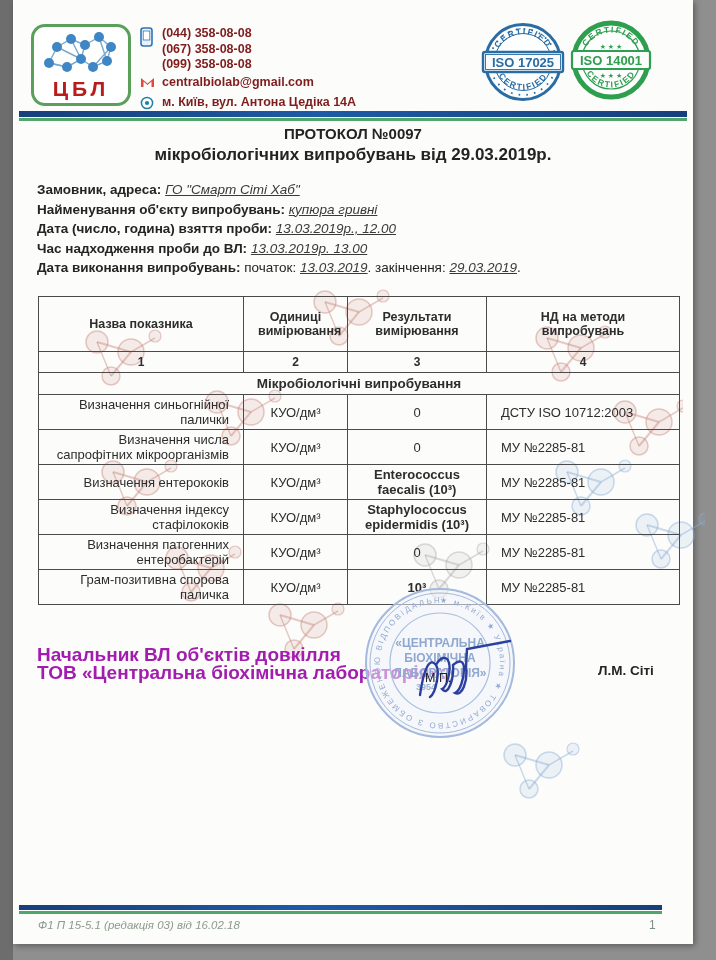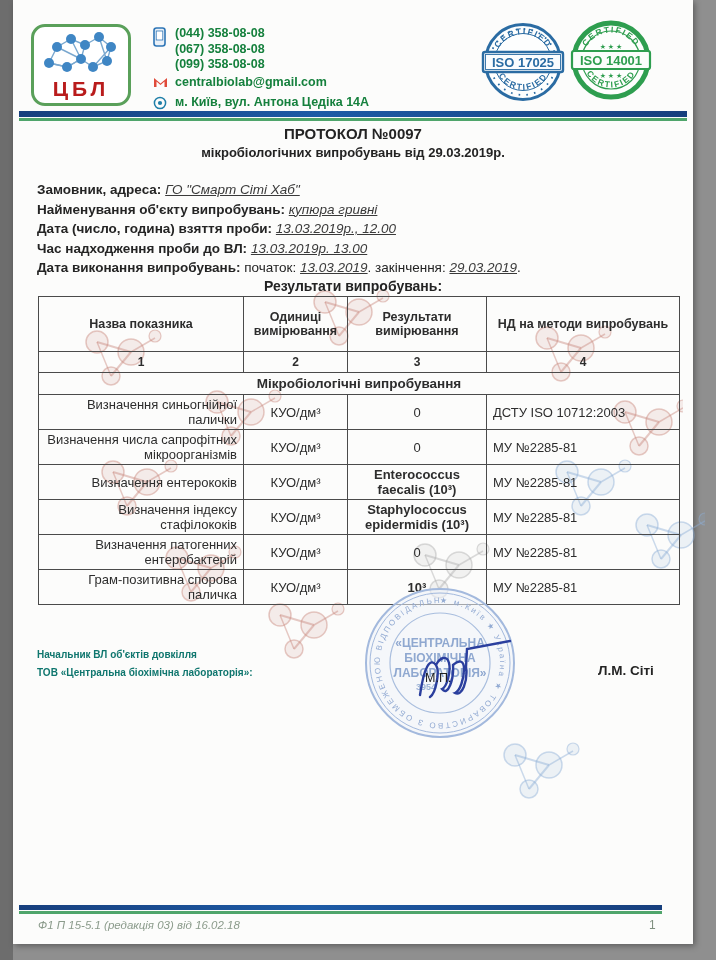--- a/index.html
+++ b/index.html
@@ -17,65 +17,65 @@
   
   .logo-box{
     position:absolute;left:18px;top:24px;width:94px;height:76px;
     border:3px solid #5aa05a;border-radius:14px;background:#fff;
   }
   .logo-box svg{position:absolute;left:3px;top:2px;}
   .logo-text{
     position:absolute;left:0;right:0;bottom:2px;text-align:center;
     color:#b91c1c;font-weight:bold;font-size:21px;letter-spacing:4px;
   }
-  .contacts{position:absolute;left:140px;top:26px;font-size:12.5px;font-weight:bold;color:#15803d;}
+  .contacts{position:absolute;left:127px;top:26px;font-size:12.5px;font-weight:bold;color:#7f1d1d;}
   .contact-row{display:flex;align-items:flex-start;line-height:15.5px;}
   .contact-icon{width:22px;flex:0 0 22px;padding-top:1px;}
   .phones div{line-height:15.5px;}
   .email-row{margin-top:2px;}
   .addr-row{margin-top:3px;}
   
   .badge{position:absolute;top:21px;}
   .badge-blue{left:468px;}
   .badge-green{left:556px;top:19px;}
   
   .divider{position:absolute;left:6px;width:668px;}
   .divider .bar-blue{height:6px;background:linear-gradient(90deg,#173f7d,#1d5ba6 45%,#173f7d);}
   .divider .bar-green{height:3px;background:#4fa56b;margin-top:1px;}
   .divider-top{top:111px;}
   .divider-bottom{top:905px;width:643px;}
   .divider-bottom .bar-blue{height:5px;}
   .divider-bottom .bar-green{height:2.5px;}
   
   .title-block{position:absolute;left:0;right:0;top:125px;text-align:center;color:#232323;}
   .title-block .l1{font-size:15px;font-weight:bold;}
-  .title-block .l2{font-size:13px;font-weight:bold;margin-top:3px;}
+  .title-block .l2{font-size:17px;font-weight:bold;margin-top:3px;}
   
   .info{position:absolute;left:24px;top:180px;right:14px;font-size:13.5px;line-height:19.5px;color:#242424;}
   .info b{font-weight:bold;}
   .val{font-style:italic;text-decoration:underline;color:#3a3a3a;}
   
   .tbl-title{position:absolute;left:0;right:0;top:278px;text-align:center;font-size:14px;font-weight:bold;color:#232323;}
   table.results{
     position:absolute;left:25px;top:296px;width:641px;
     border-collapse:collapse;font-size:13px;color:#2d2d2d;table-layout:fixed;
   }
-  table.results td,table.results th{border:1px solid #4a4a4a;padding:2px 6px;background:transparent;}
+  table.results td,table.results th{border:1px solid #4a4a4a;padding:2px 14px;background:transparent;}
   th.hdr{font-size:12.5px;font-weight:bold;text-align:center;height:50px;}
   td.num{text-align:center;font-weight:bold;font-size:12px;height:16px;padding:0;}
   td.section{text-align:center;font-weight:bold;font-size:13.5px;height:17px;padding:1px;}
   td.name{text-align:right;padding-left:8px;}
   td.unit{text-align:center;}
   td.res{text-align:center;}
   td.res.bold{font-weight:bold;}
   td.method{text-align:left;padding-left:9px;}
   tr.r-sm{height:26px;}
   tr.r-md{height:32px;}
   
-  .sig-block{position:absolute;left:24px;top:646px;font-size:10px;font-weight:bold;color:#0f766e;line-height:18px;}
+  .sig-block{position:absolute;left:24px;top:646px;font-size:19px;font-weight:bold;color:#a21caf;line-height:18px;}
   .sig-name{position:absolute;left:585px;top:663px;font-size:13.5px;font-weight:bold;color:#242424;}
   .stamp{position:absolute;left:347px;top:583px;width:160px;height:160px;}
   .mp-label{position:absolute;left:412px;top:671px;font-size:12.5px;color:#222;}
   
   .notes{position:absolute;left:24px;top:836px;right:28px;font-size:12px;font-style:italic;color:#4e4e4e;line-height:16.5px;}
   .form-ref{position:absolute;left:25px;top:919px;font-size:11.5px;font-style:italic;color:#8b9b8b;}
   .page-num{position:absolute;left:636px;top:918px;font-size:12px;color:#7f8f7f;}
   
   .wm{position:absolute;pointer-events:none;}
   .wm-pink{color:#c98densions;}
@@ -237,21 +237,20 @@
   </div>
 
   <div class="info">
     <div><b>Замовник, адреса:</b> <span class="val">ГО "Смарт Сіті Хаб"</span></div>
     <div><b>Найменування об'єкту випробувань:</b> <span class="val">купюра гривні</span></div>
     <div><b>Дата (число, година) взяття проби:</b> <span class="val">13.03.2019р., 12.00</span></div>
     <div><b>Час надходження проби до ВЛ:</b> <span class="val">13.03.2019р. 13.00</span></div>
     <div><b>Дата виконання випробувань:</b> <span>початок:</span> <span class="val">13.03.2019</span><span>. закінчення:</span> <span class="val">29.03.2019</span><span>.</span></div>
   </div>
 
-  <div class="tbl-title">Результати випробувань:</div>
 
   <table class="results">
     <colgroup>
         <col style="width:205px">
         <col style="width:104px">
         <col style="width:139px">
         <col style="width:193px">
       </colgroup>
     <tbody>
         <tr>

